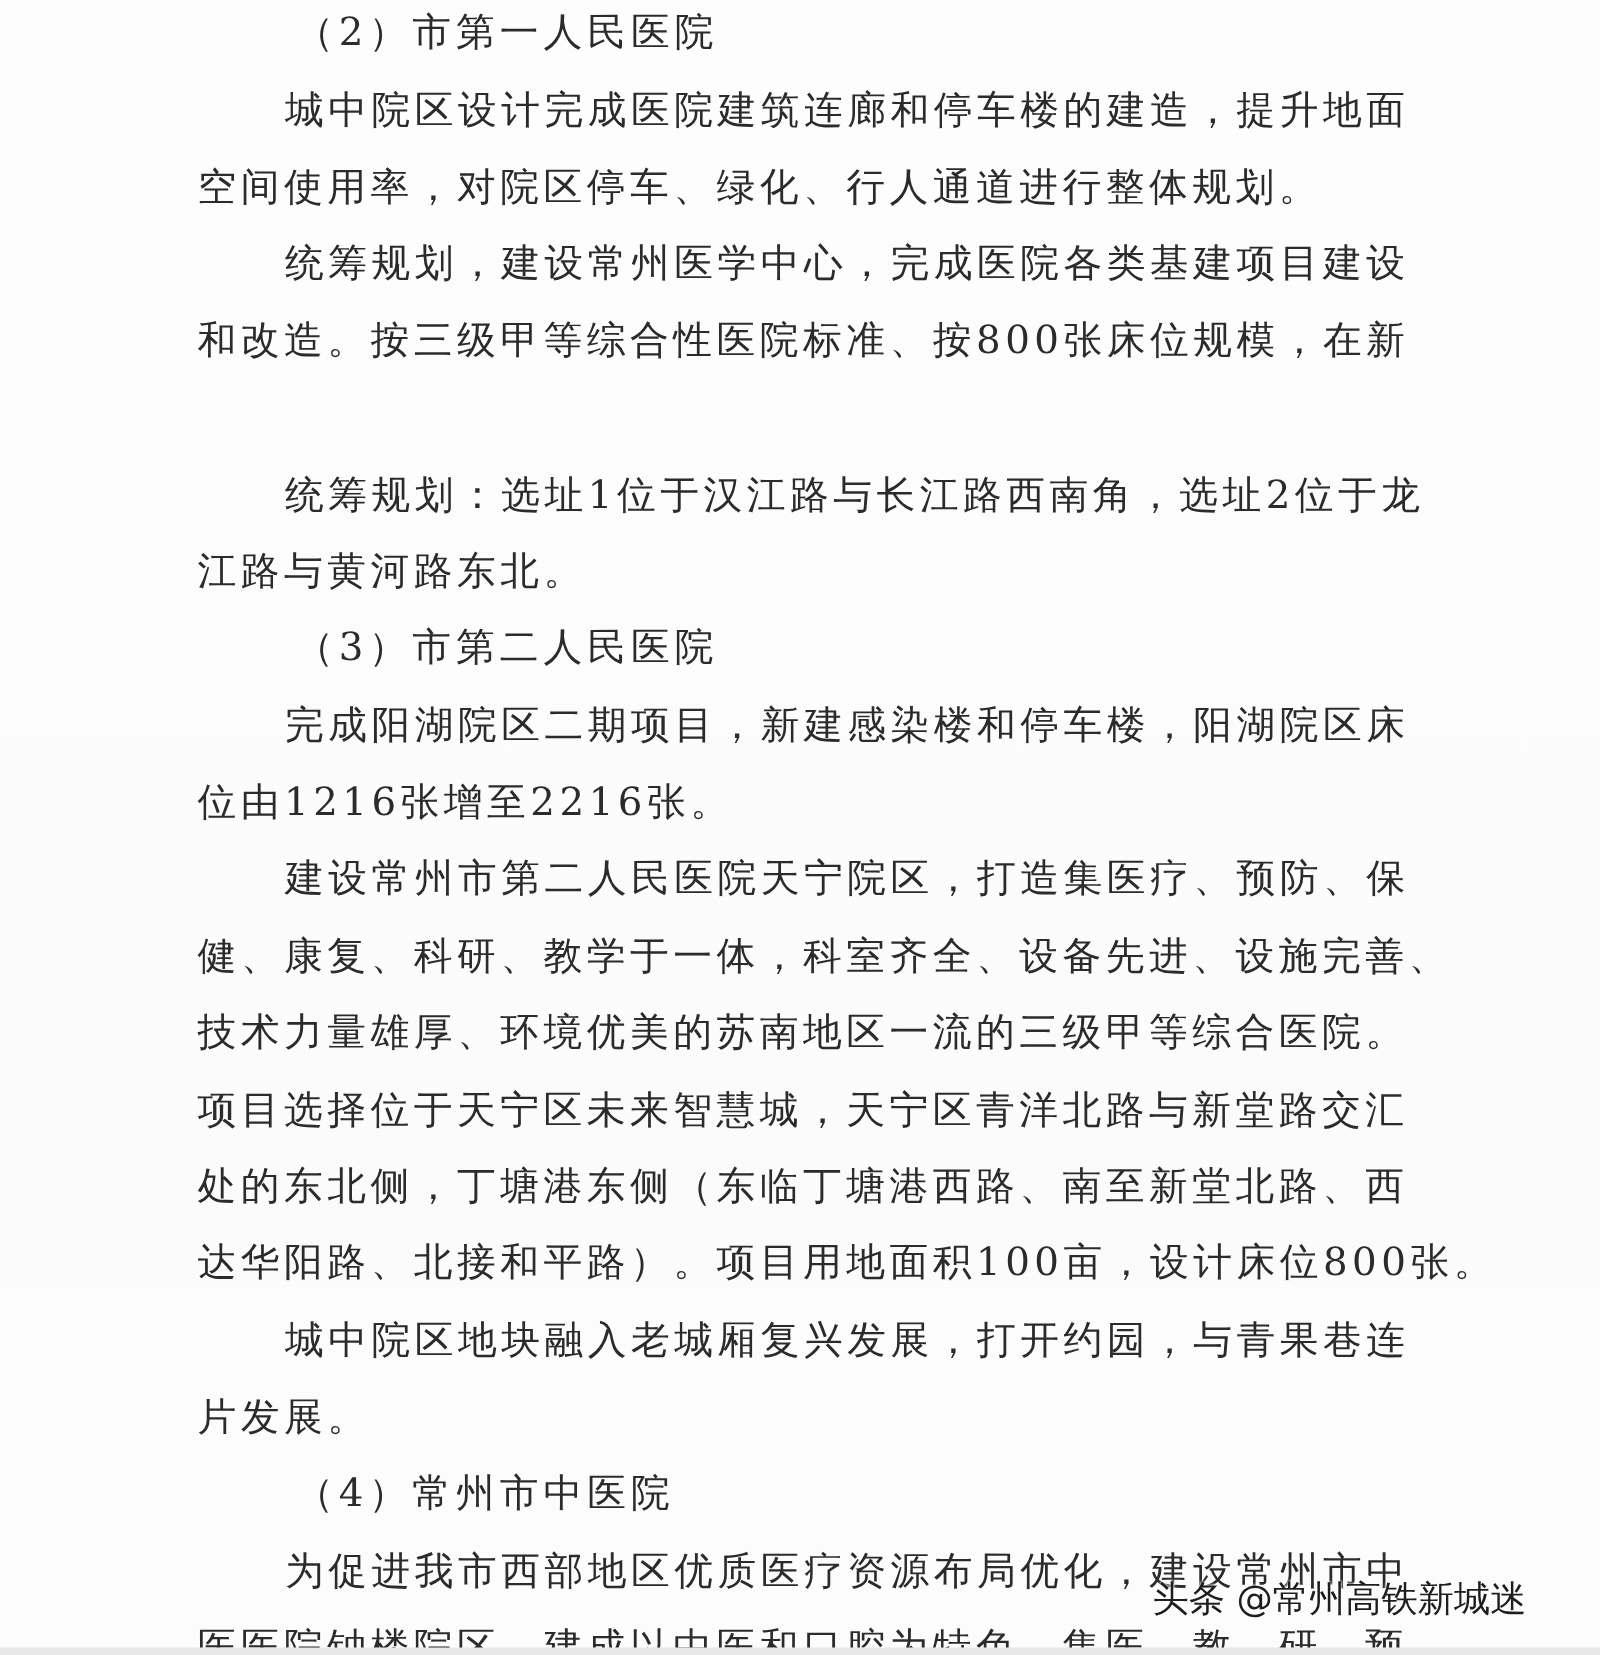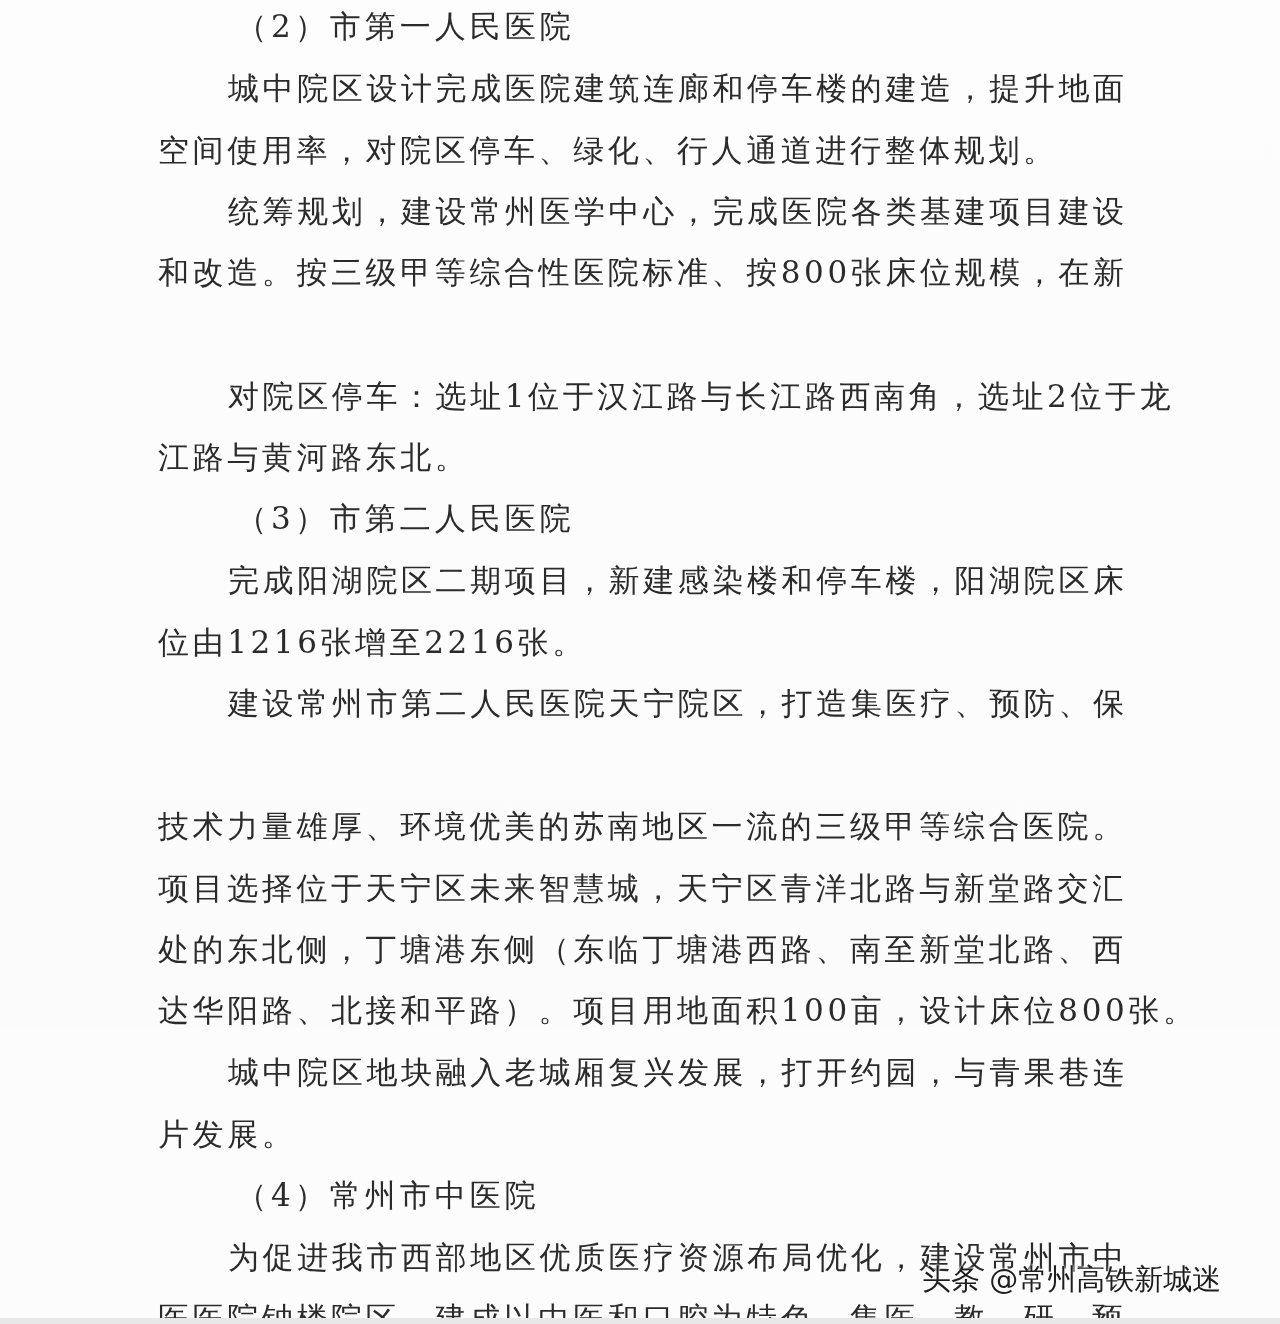--- a/index.html
+++ b/index.html
@@ -79,27 +79,28 @@
 </head>
 <body>
 
 <div class="page">
 
   <div class="line heading" style="top:6px;">（2）市第一人民医院</div>
   <div class="line indent" style="top:68px;">城中院区设计完成医院建筑连廊和停车楼的建造，提升地面</div>
   <div class="line" style="top:130px;">空间使用率，对院区停车、绿化、行人通道进行整体规划。</div>
   <div class="line indent" style="top:191px;">统筹规划，建设常州医学中心，完成医院各类基建项目建设</div>
   <div class="line" style="top:252px;">和改造。按三级甲等综合性医院标准、按800张床位规模，在新</div>
-  <div class="line indent" style="top:376px;">对院区停车：选址1位于汉江路与长江路西南角，选址2位于龙</div>
+  <div class="line indent" style="top:376px;">统筹规划：选址1位于汉江路与长江路西南角，选址2位于龙</div>
   <div class="line" style="top:437px;">江路与黄河路东北。</div>
 
   <div class="line heading" style="top:498px;">（3）市第二人民医院</div>
   <div class="line indent" style="top:560px;">完成阳湖院区二期项目，新建感染楼和停车楼，阳湖院区床</div>
   <div class="line" style="top:622px;">位由1216张增至2216张。</div>
   <div class="line indent" style="top:683px;">建设常州市第二人民医院天宁院区，打造集医疗、预防、保</div>
+  <div class="line" style="top:745px;">健、康复、科研、教学于一体，科室齐全、设备先进、设施完善、</div>
   <div class="line" style="top:806px;">技术力量雄厚、环境优美的苏南地区一流的三级甲等综合医院。</div>
   <div class="line" style="top:868px;text-align:center;">项目选择位于天宁区未来智慧城，天宁区青洋北路与新堂路交汇</div>
   <div class="line" style="top:929px;">处的东北侧，丁塘港东侧（东临丁塘港西路、南至新堂北路、西</div>
   <div class="line" style="top:990px;">达华阳路、北接和平路）。项目用地面积100亩，设计床位800张。</div>
   <div class="line indent" style="top:1052px;">城中院区地块融入老城厢复兴发展，打开约园，与青果巷连</div>
   <div class="line" style="top:1114px;">片发展。</div>
 
   <div class="line heading" style="top:1175px;">（4）常州市中医院</div>
   <div class="line indent" style="top:1237px;">为促进我市西部地区优质医疗资源布局优化，建设常州市中</div>
   <div class="line clip-line" style="top:1298px;">

